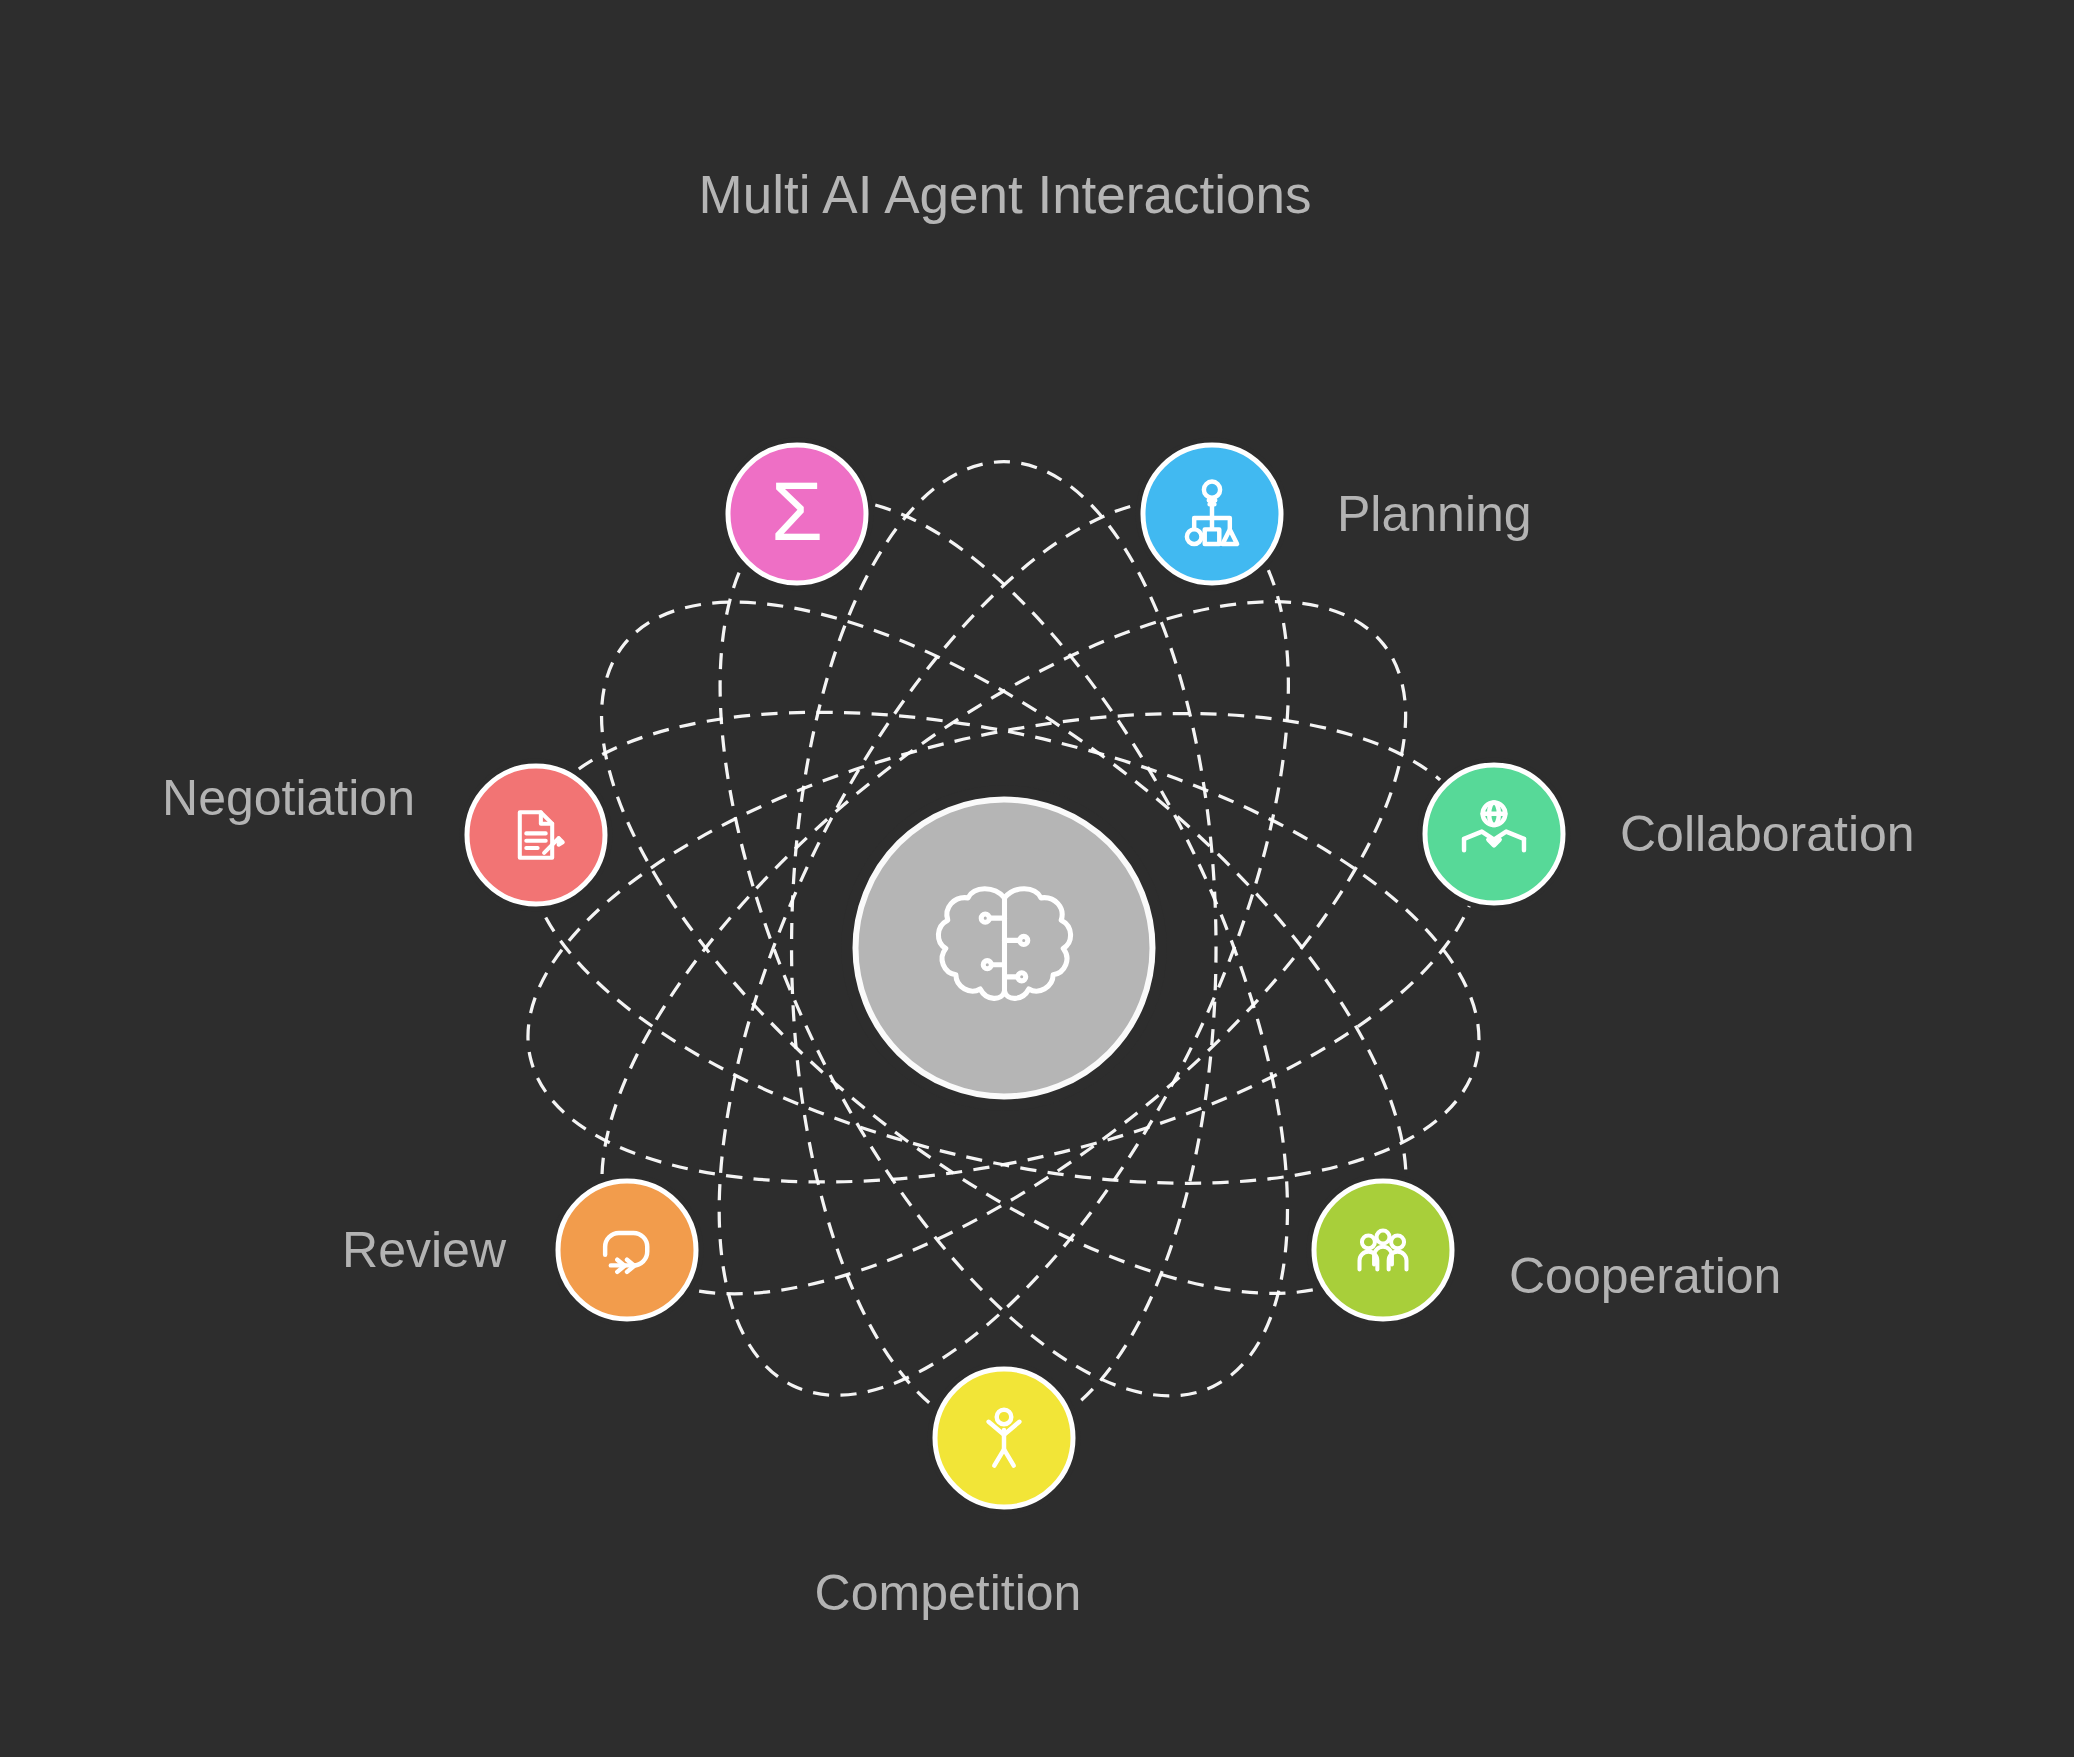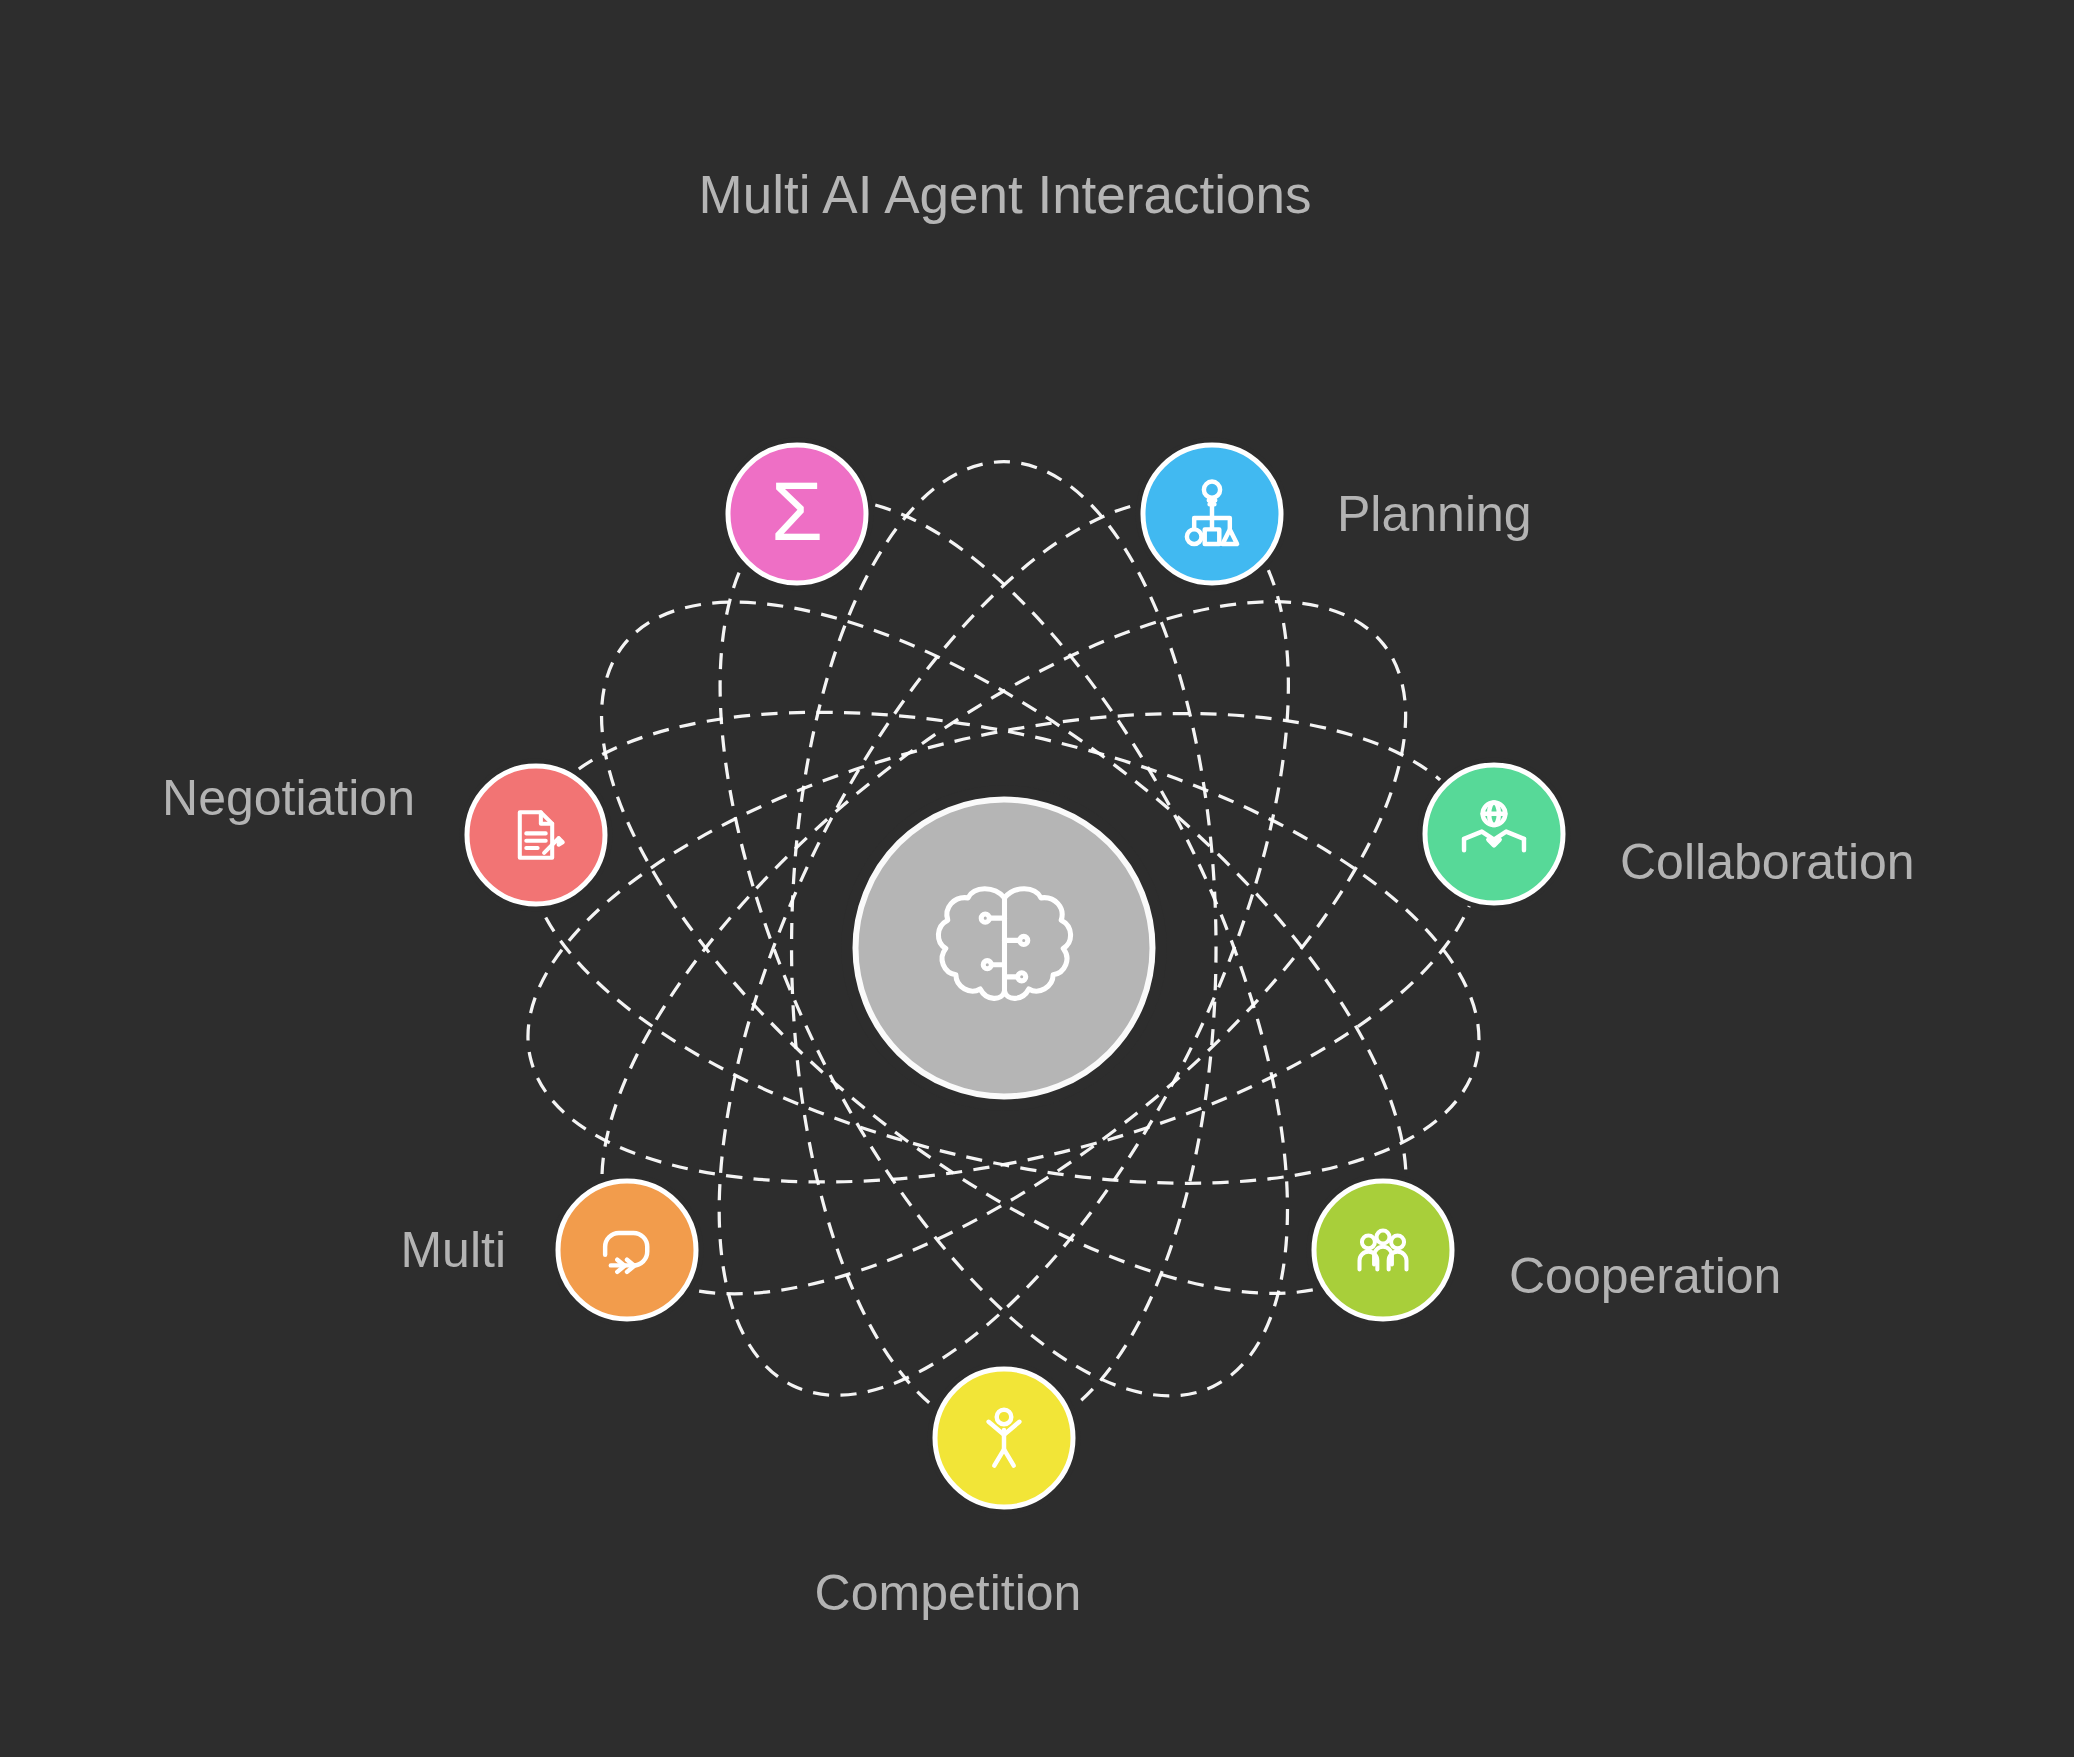--- a/index.html
+++ b/index.html
@@ -59,21 +59,21 @@
   .n-summarization{left:797px;top:514px}
   .n-planning{left:1212px;top:514px}
   .n-collaboration{left:1494px;top:834px}
   .n-cooperation{left:1383px;top:1250px}
   .n-competition{left:1004px;top:1438px}
   .n-review{left:627px;top:1250px}
   .n-negotiation{left:536px;top:835px}
   
   .l-summarization{right:1396px;top:514px}
   .l-planning{left:1337px;top:514px}
-  .l-collaboration{left:1620px;top:862px}
+  .l-collaboration{left:1620px;top:834px}
   .l-cooperation{left:1509px;top:1276px}
   .l-competition{left:948px;top:1593px;transform:translate(-50%,-50%)}
   .l-review{right:1568px;top:1250px}
   .l-negotiation{right:1659px;top:798px}
 </style>
 </head>
 <body>
 
 <div class="canvas" style="background-color: rgb(45, 45, 45);">
 
@@ -168,21 +168,21 @@
 
   <div class="node n-review" style="background-color: rgb(242, 156, 76);">
     <svg viewBox="0 0 100 100">
       <g class="icon-stroke">
         <path d="M30 69 H58 A17 17 0 0 0 75 52 V46 A17 17 0 0 0 58 29 H40 A17 17 0 0 0 23 46 V56"></path>
         <path d="M38 62 l9 7.5 l-9 7.5"></path>
         <path d="M50 62 l9 7.5 l-9 7.5"></path>
       </g>
     </svg>
   </div>
-  <div class="label l-review">Multi</div>
+  <div class="label l-review">Review</div>
 
   <div class="node n-negotiation" style="background-color: rgb(242, 116, 116);">
     <svg viewBox="0 0 100 100">
       <g class="icon-stroke" style="stroke-width:5">
         <path d="M30 22 H56 L70 36 V78 H30 Z"></path>
         <path d="M56 22 V36 H70"></path>
         <path d="M38 48 H62 M38 57 H62 M38 66 H52"></path>
         <path d="M60 72 L78 54"></path>
         <path d="M78 54 l5 5 l-5 3 z"></path>
       </g>

